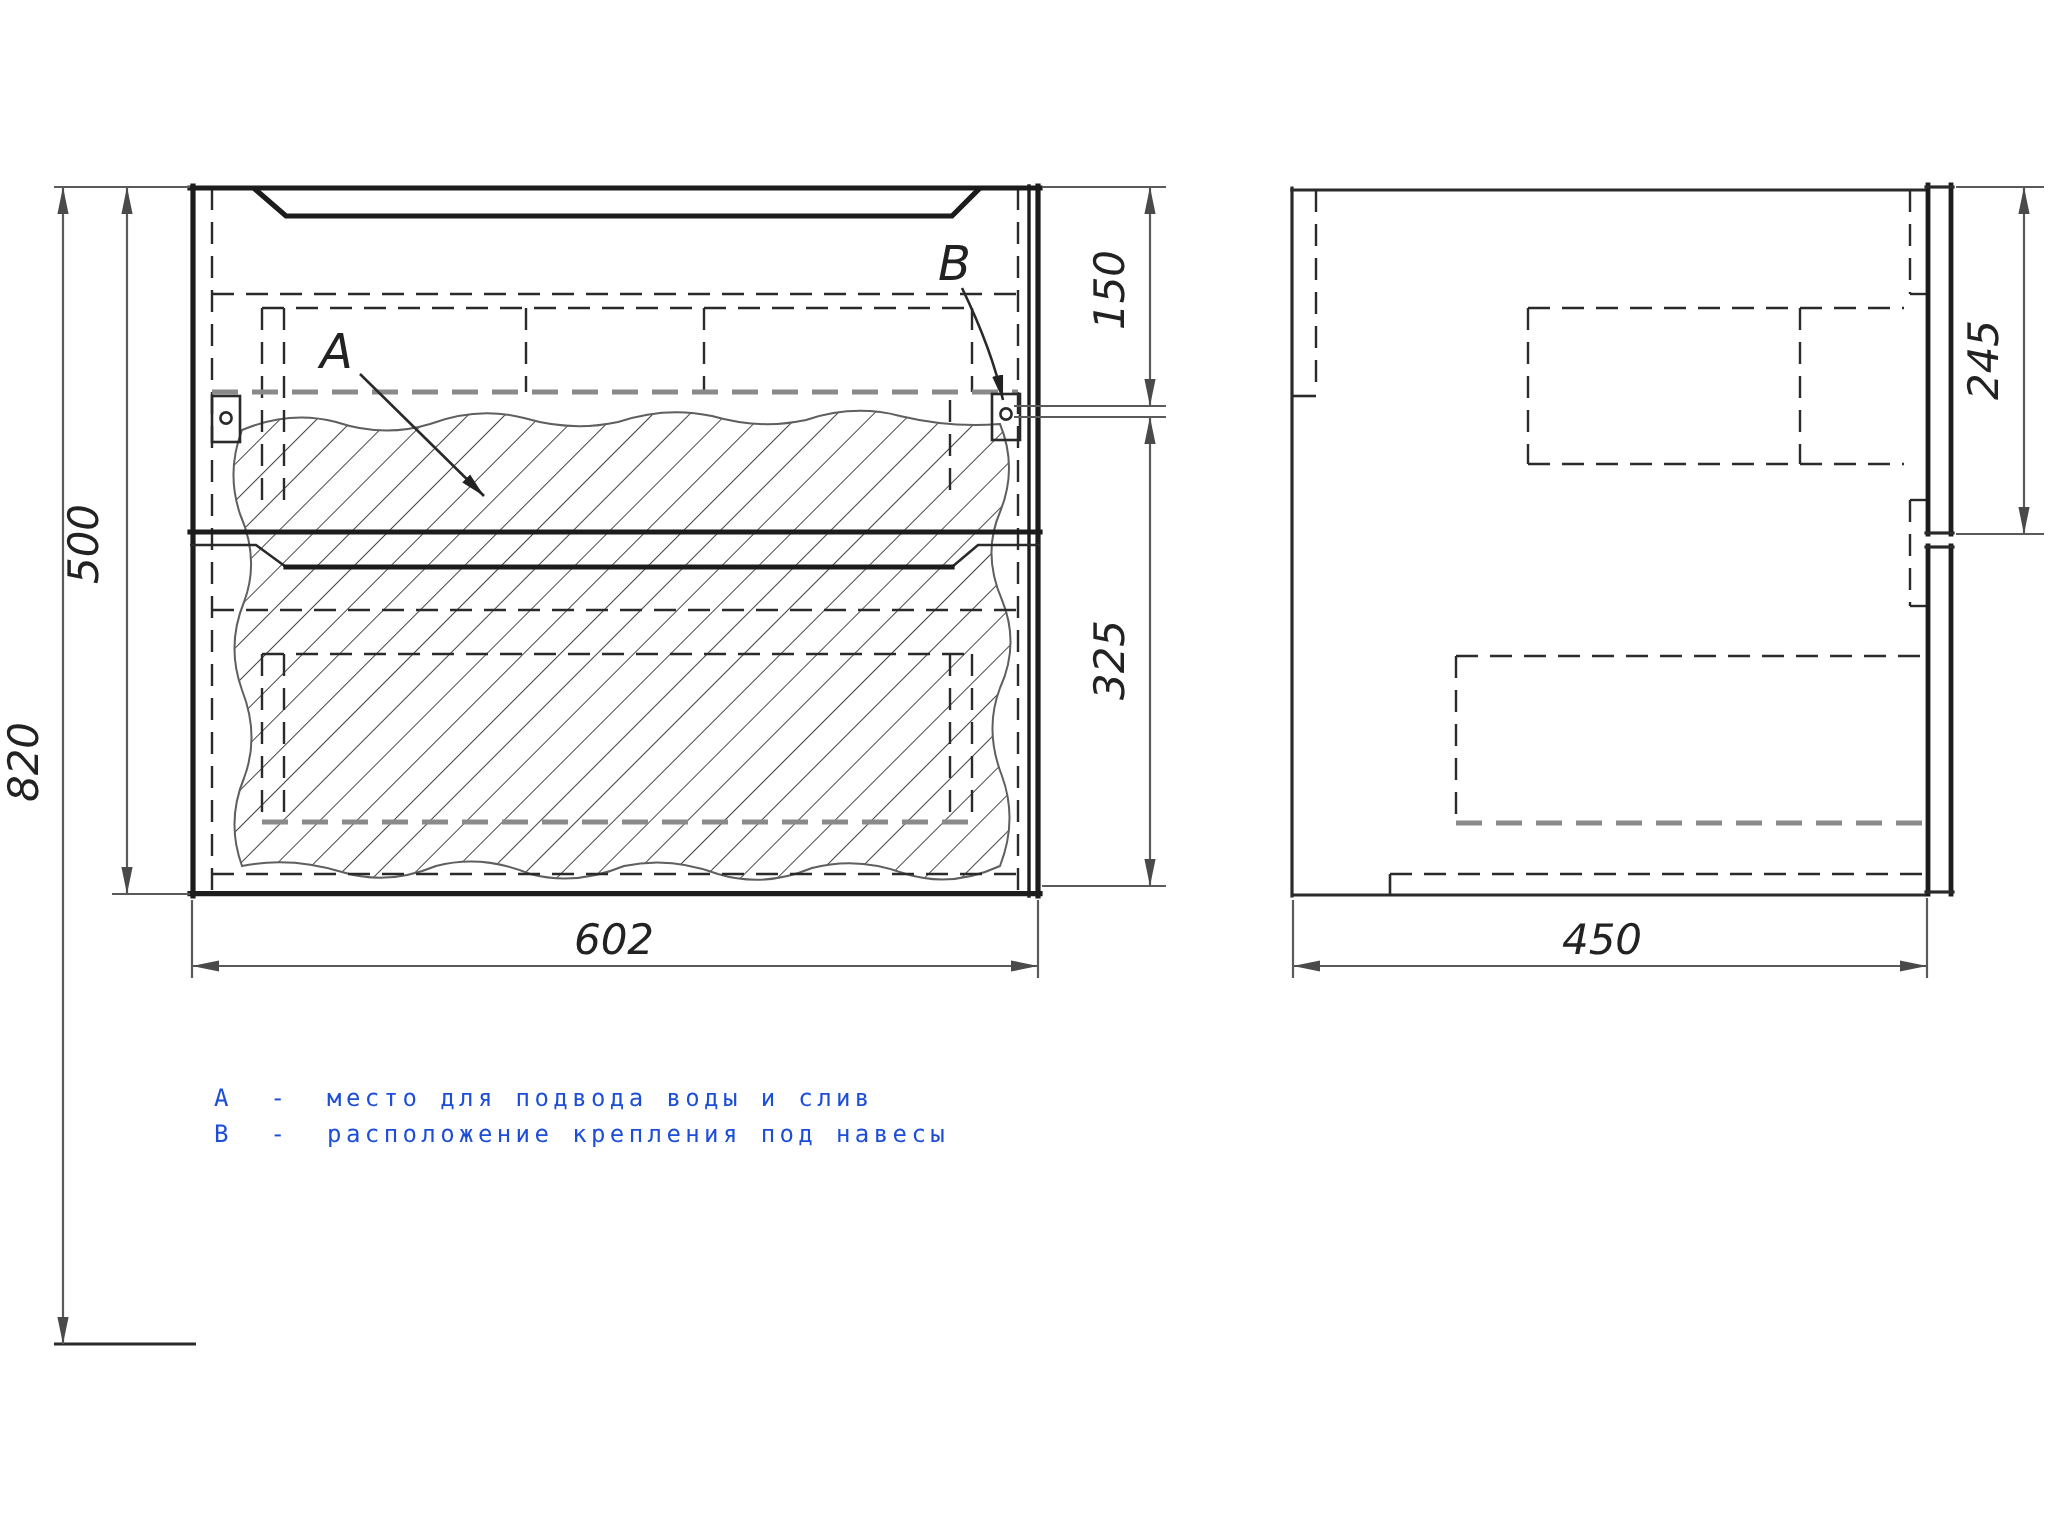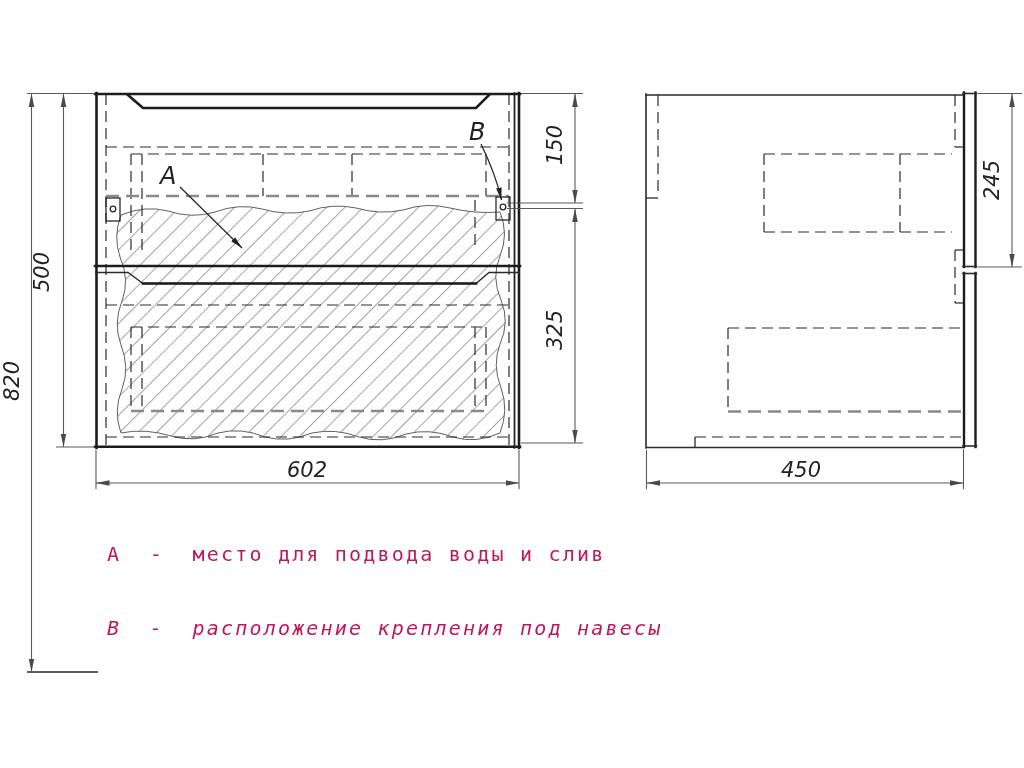--- a/index.html
+++ b/index.html
@@ -16,21 +16,21 @@
   .dim  {stroke:#5a5a5a;stroke-width:1.1;fill:none;}
   .wavy {stroke:#5f5f5f;stroke-width:1;}
   .svl  {stroke:#2a2a2a;stroke-width:1.6;fill:none;stroke-linecap:square;}
   .strip{stroke:#1c1c1c;stroke-width:2.4;fill:none;stroke-linecap:square;}
   .grnd {stroke:#2a2a2a;stroke-width:1.6;}
 
   .dimtxt{font-family:"DejaVu Sans",sans-serif;font-style:italic;font-size:21px;fill:#222;}
   .lbltxt{font-family:"DejaVu Sans",sans-serif;font-style:italic;font-size:24px;fill:#222;}
 
   .legend-line{position:absolute;left:107px;font-family:"DejaVu Sans Mono","Liberation Mono",monospace;
-               font-size:20px;letter-spacing:2.2px;color:#be185d;white-space:pre;}
+               font-size:12px;letter-spacing:2.2px;color:#1d4ed8;white-space:pre;}
 </style>
 </head>
 <body>
 
 <div class="canvas">
 <svg width="1024" height="768" viewBox="0 0 1024 768">
   <defs>
     <pattern id="hatch" patternUnits="userSpaceOnUse" width="13" height="13" patternTransform="rotate(45)">
       <line x1="0" y1="0" x2="0" y2="13" stroke="#3c3c3c" stroke-width="0.95"></line>
     </pattern>
@@ -194,14 +194,14 @@
     <line class="dim" x1="646.5" y1="450" x2="646.5" y2="489"></line>
     <line class="dim" x1="963.5" y1="449" x2="963.5" y2="489"></line>
     <g>
       <line class="dim" x1="646.5" y1="483" x2="963.5" y2="483" marker-start="url(#ar)" marker-end="url(#ar)"></line>
       <text class="dimtxt" text-anchor="middle" x="801" y="477">450</text>
     </g>
   </g>
 </svg>
 
 <div class="legend-line" style="top:542px;">А  -  место для подвода воды и слив</div>
-<div class="legend-line" style="top:616px;font-style:italic;">В  -  расположение крепления под навесы</div>
+<div class="legend-line" style="top:560px;">В  -  расположение крепления под навесы</div>
 </div>
 
 </body></html>

